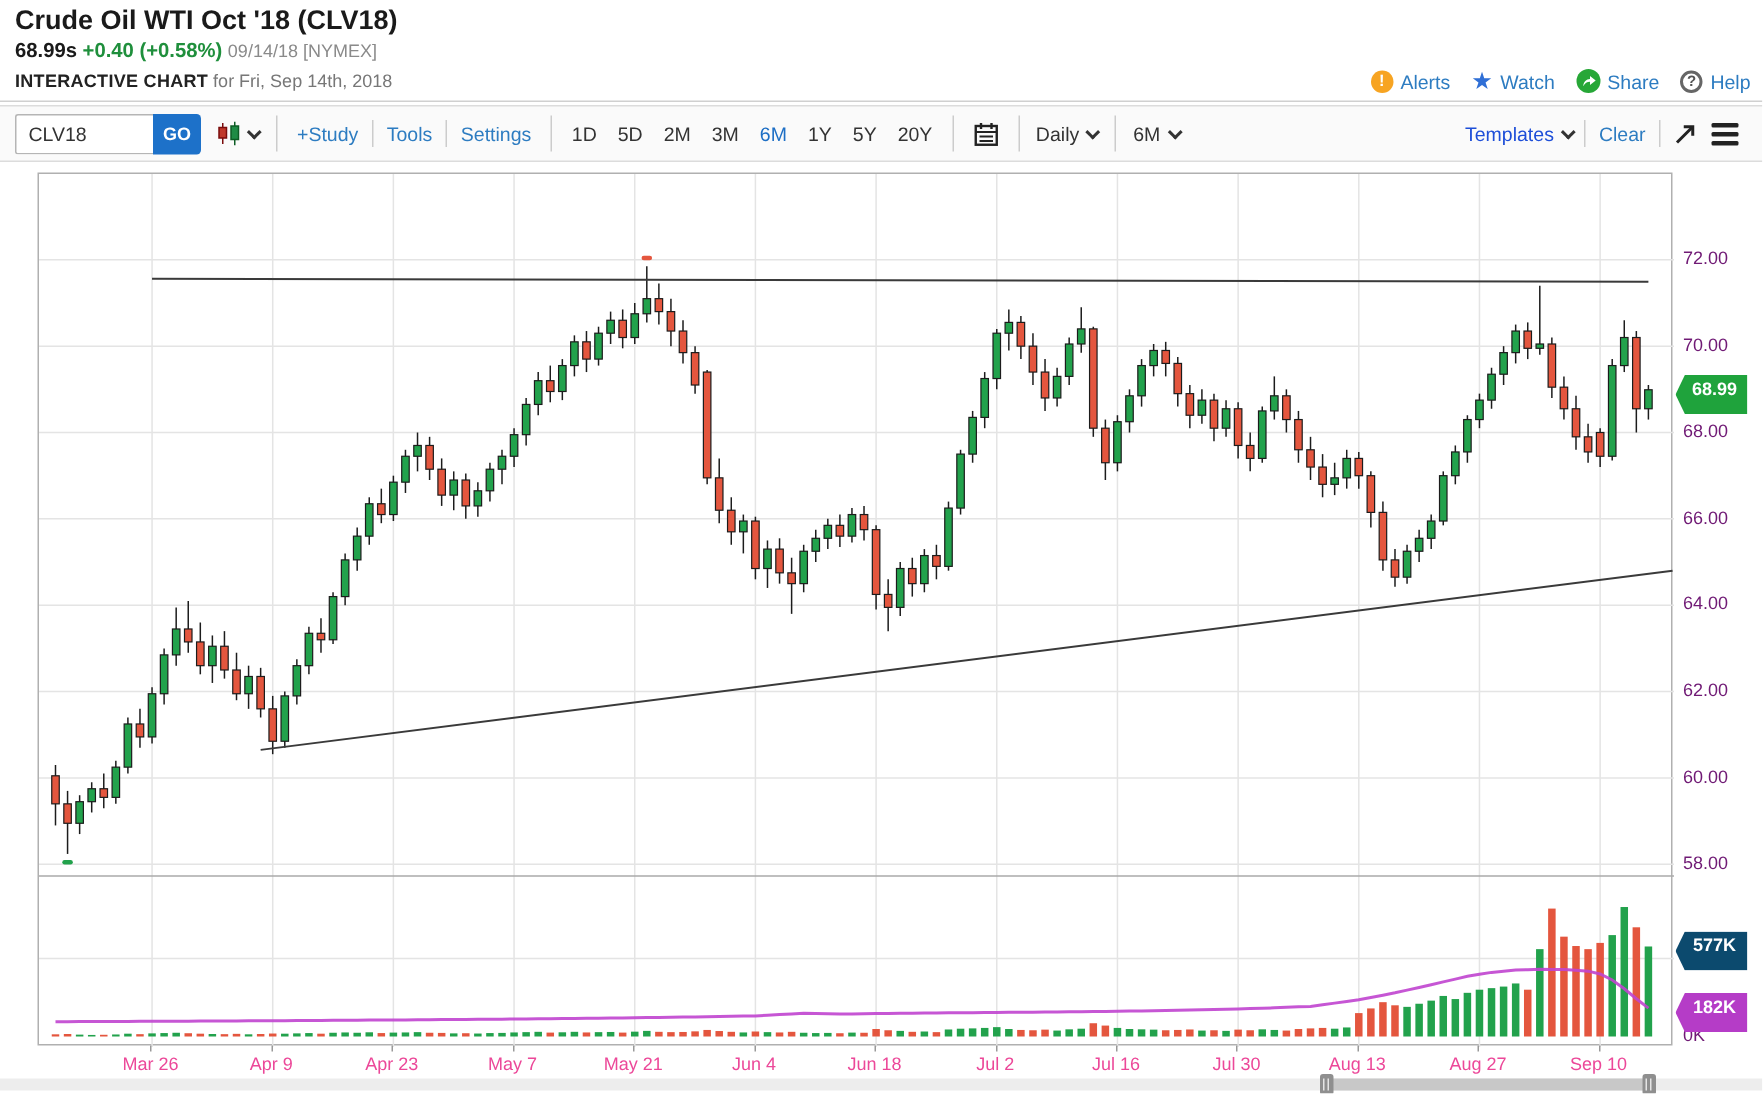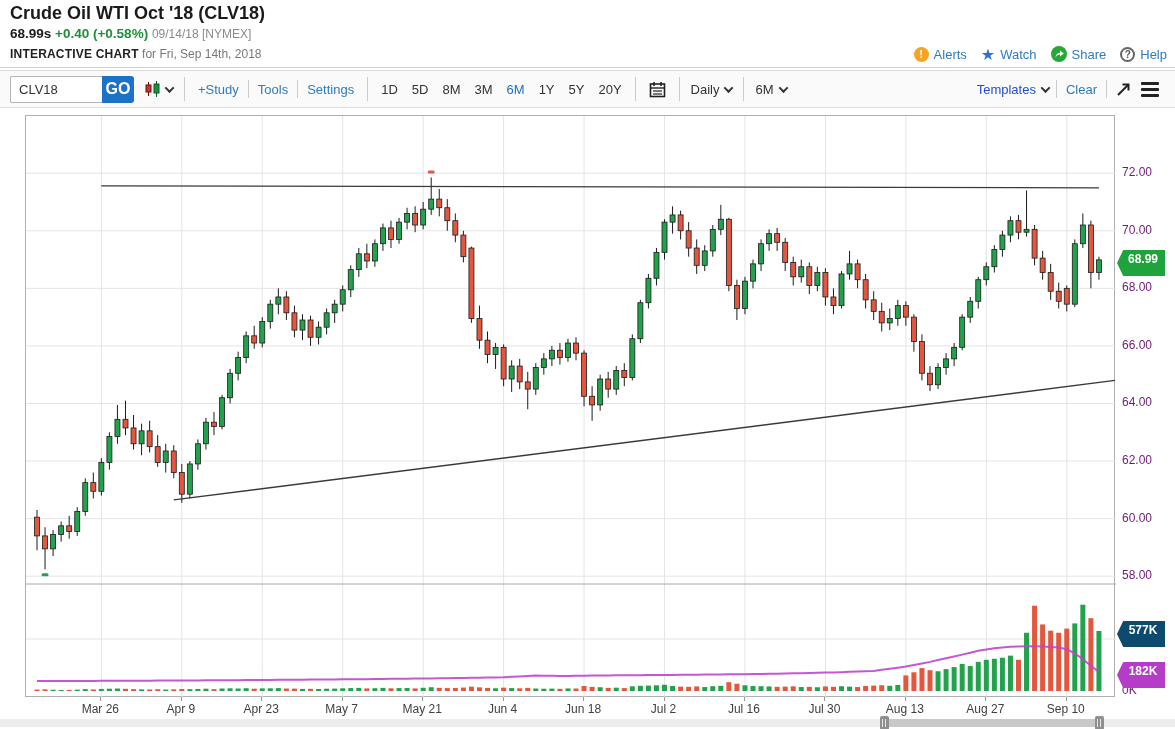--- a/index.html
+++ b/index.html
@@ -25,42 +25,42 @@
   .ic-help { width:15px; height:15px; border-radius:50%; border:2px solid #666; color:#555;
              font-size:10px; font-weight:bold; text-align:center; line-height:12px; }
 
   
   .toolbar { position:absolute; top:70px; left:0; width:100%; height:38px; background:#fafafa;
              border-top:1px solid #dcdcdc; border-bottom:1px solid #dcdcdc;
              display:flex; align-items:center; padding:0 10px; font-size:13px; color:#333; }
   .sym-input { width:92px; height:27px; border:1px solid #b5b5b5; border-right:none; border-radius:2px 0 0 2px;
                padding:0 8px; font-size:13px; color:#333; font-family:inherit; }
   .go-btn { height:27px; width:32px; background:#1d71c9; color:#fff; border:none; border-radius:0 3px 3px 0;
-            font-weight:bold; font-size:16px; cursor:pointer; }
+            font-weight:bold; font-size:12px; cursor:pointer; }
   .tb-sep { width:1px; height:24px; background:#ccc; margin:0 9px; flex:0 0 auto; }
   .tb-link { color:#2d7cc1; cursor:pointer; padding:0 4px; }
   .pipe { width:1px; height:18px; background:#ccc; margin:0 5px; }
   .ranges { display:flex; align-items:center; gap:14px; margin:0 4px; }
   .rng { cursor:pointer; color:#333; }
   .rng.active { color:#1e6fc5; }
   .chev { display:inline-block; width:7px; height:7px; border-right:2px solid #333; border-bottom:2px solid #333;
           transform:rotate(45deg) translate(-1px,-1px); margin-left:6px; }
   .dd { display:flex; align-items:center; cursor:pointer; padding:0 2px; }
   .tb-right { margin-left:auto; display:flex; align-items:center; }
   .tb-icon { display:flex; align-items:center; cursor:pointer; margin:0 4px; }
   .burger { width:18px; display:flex; flex-direction:column; gap:3px; cursor:pointer; margin:0 6px; }
   .burger div { height:3px; background:#222; border-radius:1px; }
 
   
   .plot { position:absolute; left:25px; top:115px; width:1090px; height:582px;
           border:1px solid #b0b0b0; background:#fff; }
   .watermark { position:absolute; top:6px; left:10px; font-size:17px; color:#9b9b9b; pointer-events:none; }
   .labels-layer { position:absolute; inset:0; pointer-events:none; }
   .ylab { position:absolute; font-size:12px; color:#701a75; }
-  .xlab { position:absolute; font-size:12px; color:#404040; width:60px; text-align:center; }
+  .xlab { position:absolute; font-size:12px; color:#ec4899; width:60px; text-align:center; }
   .xtick { position:absolute; width:1px; height:4px; background:#999; }
   .badge { position:absolute; left:1117px; width:48px; height:26px; color:#fff; font-size:12px; font-weight:bold;
            text-align:center; line-height:18px; clip-path:polygon(13% 0,100% 0,100% 100%,13% 100%,0 50%);
            padding-left:4px; }
   .badge-price { top:250px; background:#1fa33c; }
   .badge-vol { top:621px; background:#0c4a6e; }
   .badge-oi { top:662px; background:#b53cc7; }
 
   
   .sb-track { position:absolute; left:0; top:719px; width:1175px; height:8px; background:#ededed; }
@@ -124,21 +124,21 @@
     <span class="tb-sep"></span>
     <span class="tb-link">+Study</span>
     <span class="pipe"></span>
     <span class="tb-link">Tools</span>
     <span class="pipe"></span>
     <span class="tb-link">Settings</span>
     <span class="tb-sep"></span>
     <span class="ranges" id="ranges">
         <span class="rng">1D</span>
         <span class="rng">5D</span>
-        <span class="rng">8M</span>
+        <span class="rng">2M</span>
         <span class="rng">3M</span>
         <span class="rng active">6M</span>
         <span class="rng">1Y</span>
         <span class="rng">5Y</span>
         <span class="rng">20Y</span>
       </span>
     <span class="tb-sep"></span>
     <span class="tb-icon">
       <svg width="17" height="17" viewBox="0 0 17 17">
         <rect x="1.5" y="3" width="14" height="12.5" fill="none" stroke="#222" stroke-width="1.6"></rect>

